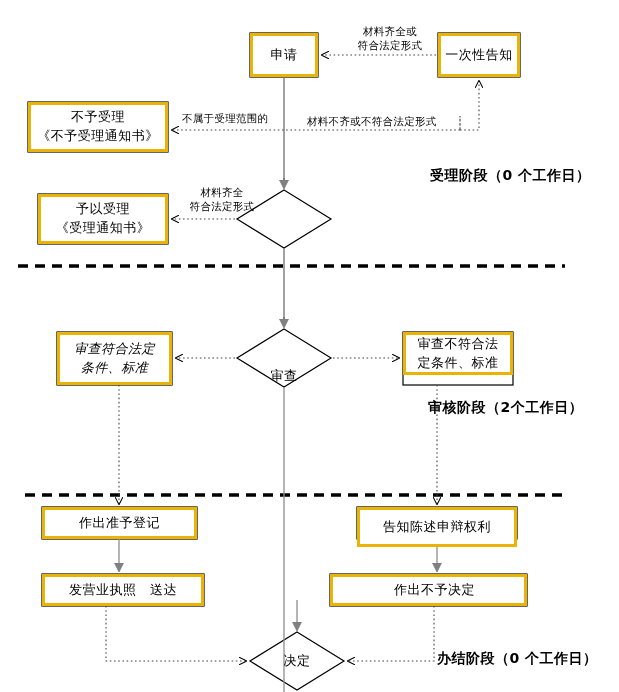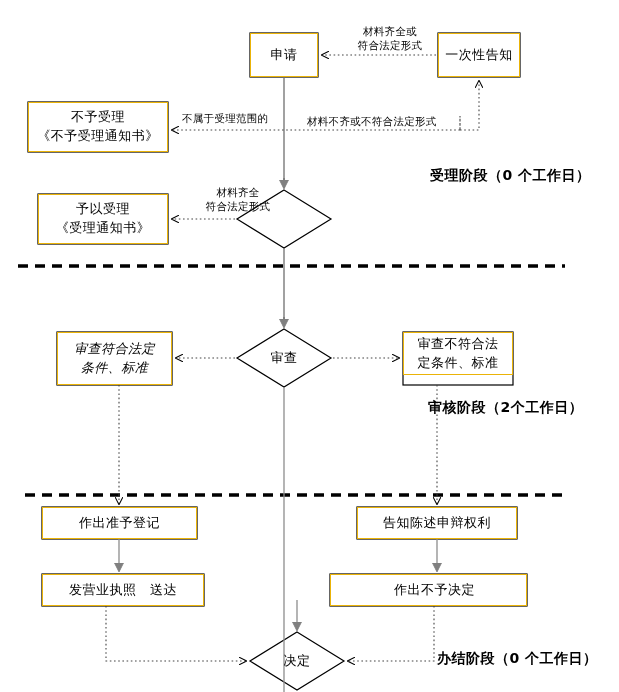--- a/index.html
+++ b/index.html
@@ -32,21 +32,21 @@
     align-items: center;
     justify-content: center;
     text-align: center;
     color: #000000;
     font-size: 13px;
     line-height: 1.45;
     letter-spacing: 0.5px;
     z-index: 3;
   }
   .box {
-    border: 1px solid #eab308;
+    border: 3px solid #eab308;
     background: #ffffff;
   }
   .diamond-label {
     background: transparent;
     border: none;
   }
   .edge-label {
     position: absolute;
     color: #000000;
     font-size: 10.5px;
@@ -161,21 +161,21 @@
     <span>不予受理</span>
     <span>《不予受理通知书》</span>
   </div>
 
   <div class="node box" style="left:38px; top:194px; width:130px; height:50px;">
     <span>予以受理</span>
     <span>《受理通知书》</span>
   </div>
 
 
-  <div class="node diamond-label" style="left:244px; top:344px; width:80px; height:28px;">
+  <div class="node diamond-label" style="left:244px; top:362px; width:80px; height:28px;">
     <span>审查</span>
   </div>
 
   <div class="node box" style="left:57px; top:332px; width:115px; height:53px;font-style:italic;">
     <span>审查符合法定</span>
     <span>条件、标准</span>
   </div>
 
   <div class="node box" style="left:403px; top:332px; width:110px; height:43px;">
     <span>审查不符合法</span>
@@ -183,21 +183,21 @@
   </div>
 
   <div class="node box" style="left:42px; top:507px; width:155px; height:32px;">
     <span>作出准予登记</span>
   </div>
 
   <div class="node box" style="left:42px; top:574px; width:162px; height:32px;">
     <span class="nowrap">发营业执照　送达</span>
   </div>
 
-  <div class="node box" style="left:357px; top:507px; width:160px; height:32px;">
+  <div class="node box" style="left:357px; top:507px; width:160px; height:40px;">
     <span>告知陈述申辩权利</span>
   </div>
 
   <div class="node box" style="left:330px; top:574px; width:197px; height:32px;padding-left:12px;">
     <span>作出不予决定</span>
   </div>
 
   <div class="node diamond-label" style="left:257px; top:647px; width:80px; height:28px;">
     <span>决定</span>
   </div>
@@ -208,21 +208,21 @@
   </div>
 
   <div class="edge-label" style="left:182px; top:111px;">
     <div>不属于受理范围的</div>
   </div>
 
   <div class="edge-label" style="left:307px; top:114px;">
     <div>材料不齐或不符合法定形式</div>
   </div>
 
-  <div class="edge-label" style="left:192px; top:185px; width:92px; text-align:center;">
+  <div class="edge-label" style="left:176px; top:185px; width:92px; text-align:center;">
     <div>材料齐全</div>
     <div>符合法定形式</div>
   </div>
 
   <div class="stage-label" style="left:430px; top:167px;">受理阶段（0 个工作日）</div>
 
   <div class="stage-label" style="left:428px; top:399px;">审核阶段（2个工作日）</div>
 
   <div class="stage-label" style="left:437px; top:650px;">办结阶段（0 个工作日）</div>
 

